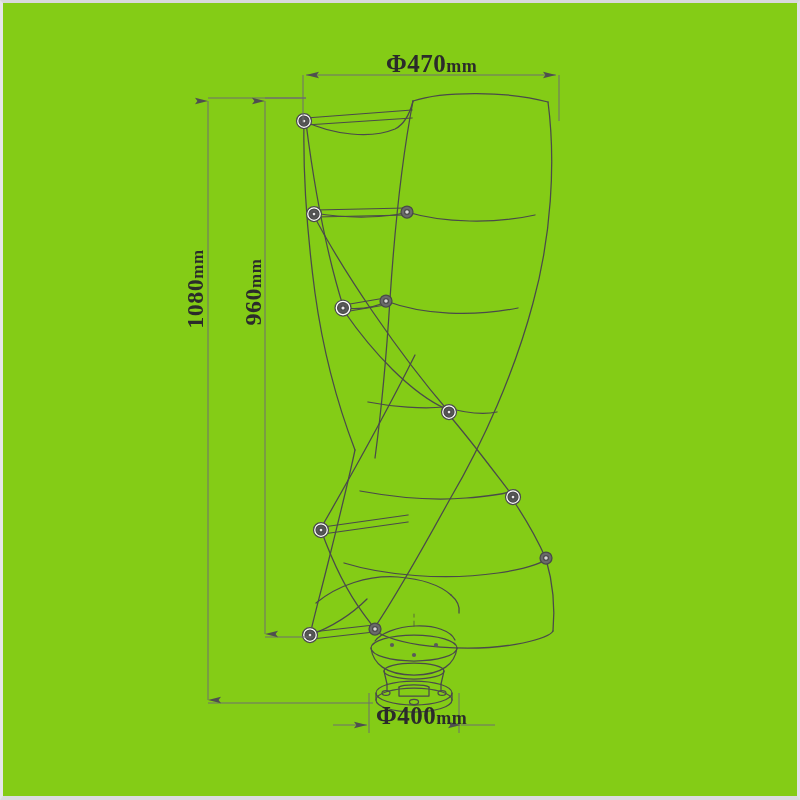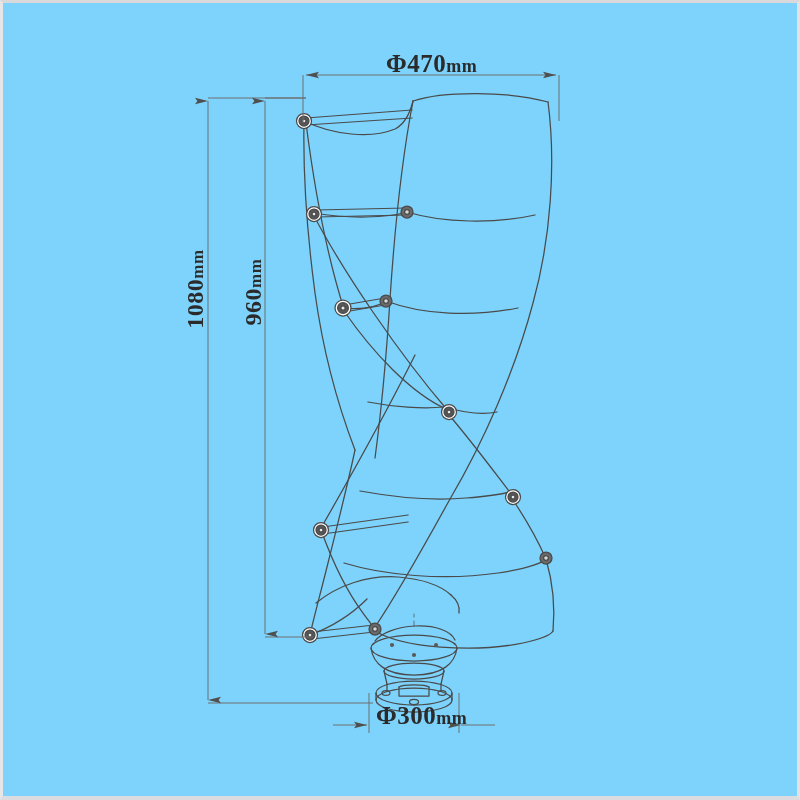--- a/index.html
+++ b/index.html
@@ -4,21 +4,21 @@
 <style>
   html, body {
     margin: 0;
     padding: 0;
     background: #ffffff;
   }
   #canvas {
     position: relative;
     width: 800px;
     height: 800px;
-    background: #7dd3fc;
+    background: #84cc16;
     font-family: "Liberation Serif", "DejaVu Serif", serif;
     overflow: hidden;
     box-sizing: border-box;
     border-top: 3px solid #d9d9dc;
     border-left: 3px solid #e6e6e9;
     border-right: 3px solid #e2e2e6;
     border-bottom: 4px solid #dcdce0;
   }
   #drawing {
     position: absolute;
@@ -288,21 +288,21 @@
       </g>
 
     </g>
   </svg>
 
   <div class="dim-label" id="label-dia-top">
     <span class="val">Φ</span><span class="val">470</span><span class="unit">mm</span>
   </div>
 
   <div class="dim-label" id="label-dia-bottom">
-    <span class="val">Φ</span><span class="val">300</span><span class="unit">mm</span>
+    <span class="val">Φ</span><span class="val">400</span><span class="unit">mm</span>
   </div>
 
   <div class="dim-label" id="label-height-total">
     <span class="val">1080</span><span class="unit">mm</span>
   </div>
 
   <div class="dim-label" id="label-height-rotor">
     <span class="val">960</span><span class="unit">mm</span>
   </div>
 

